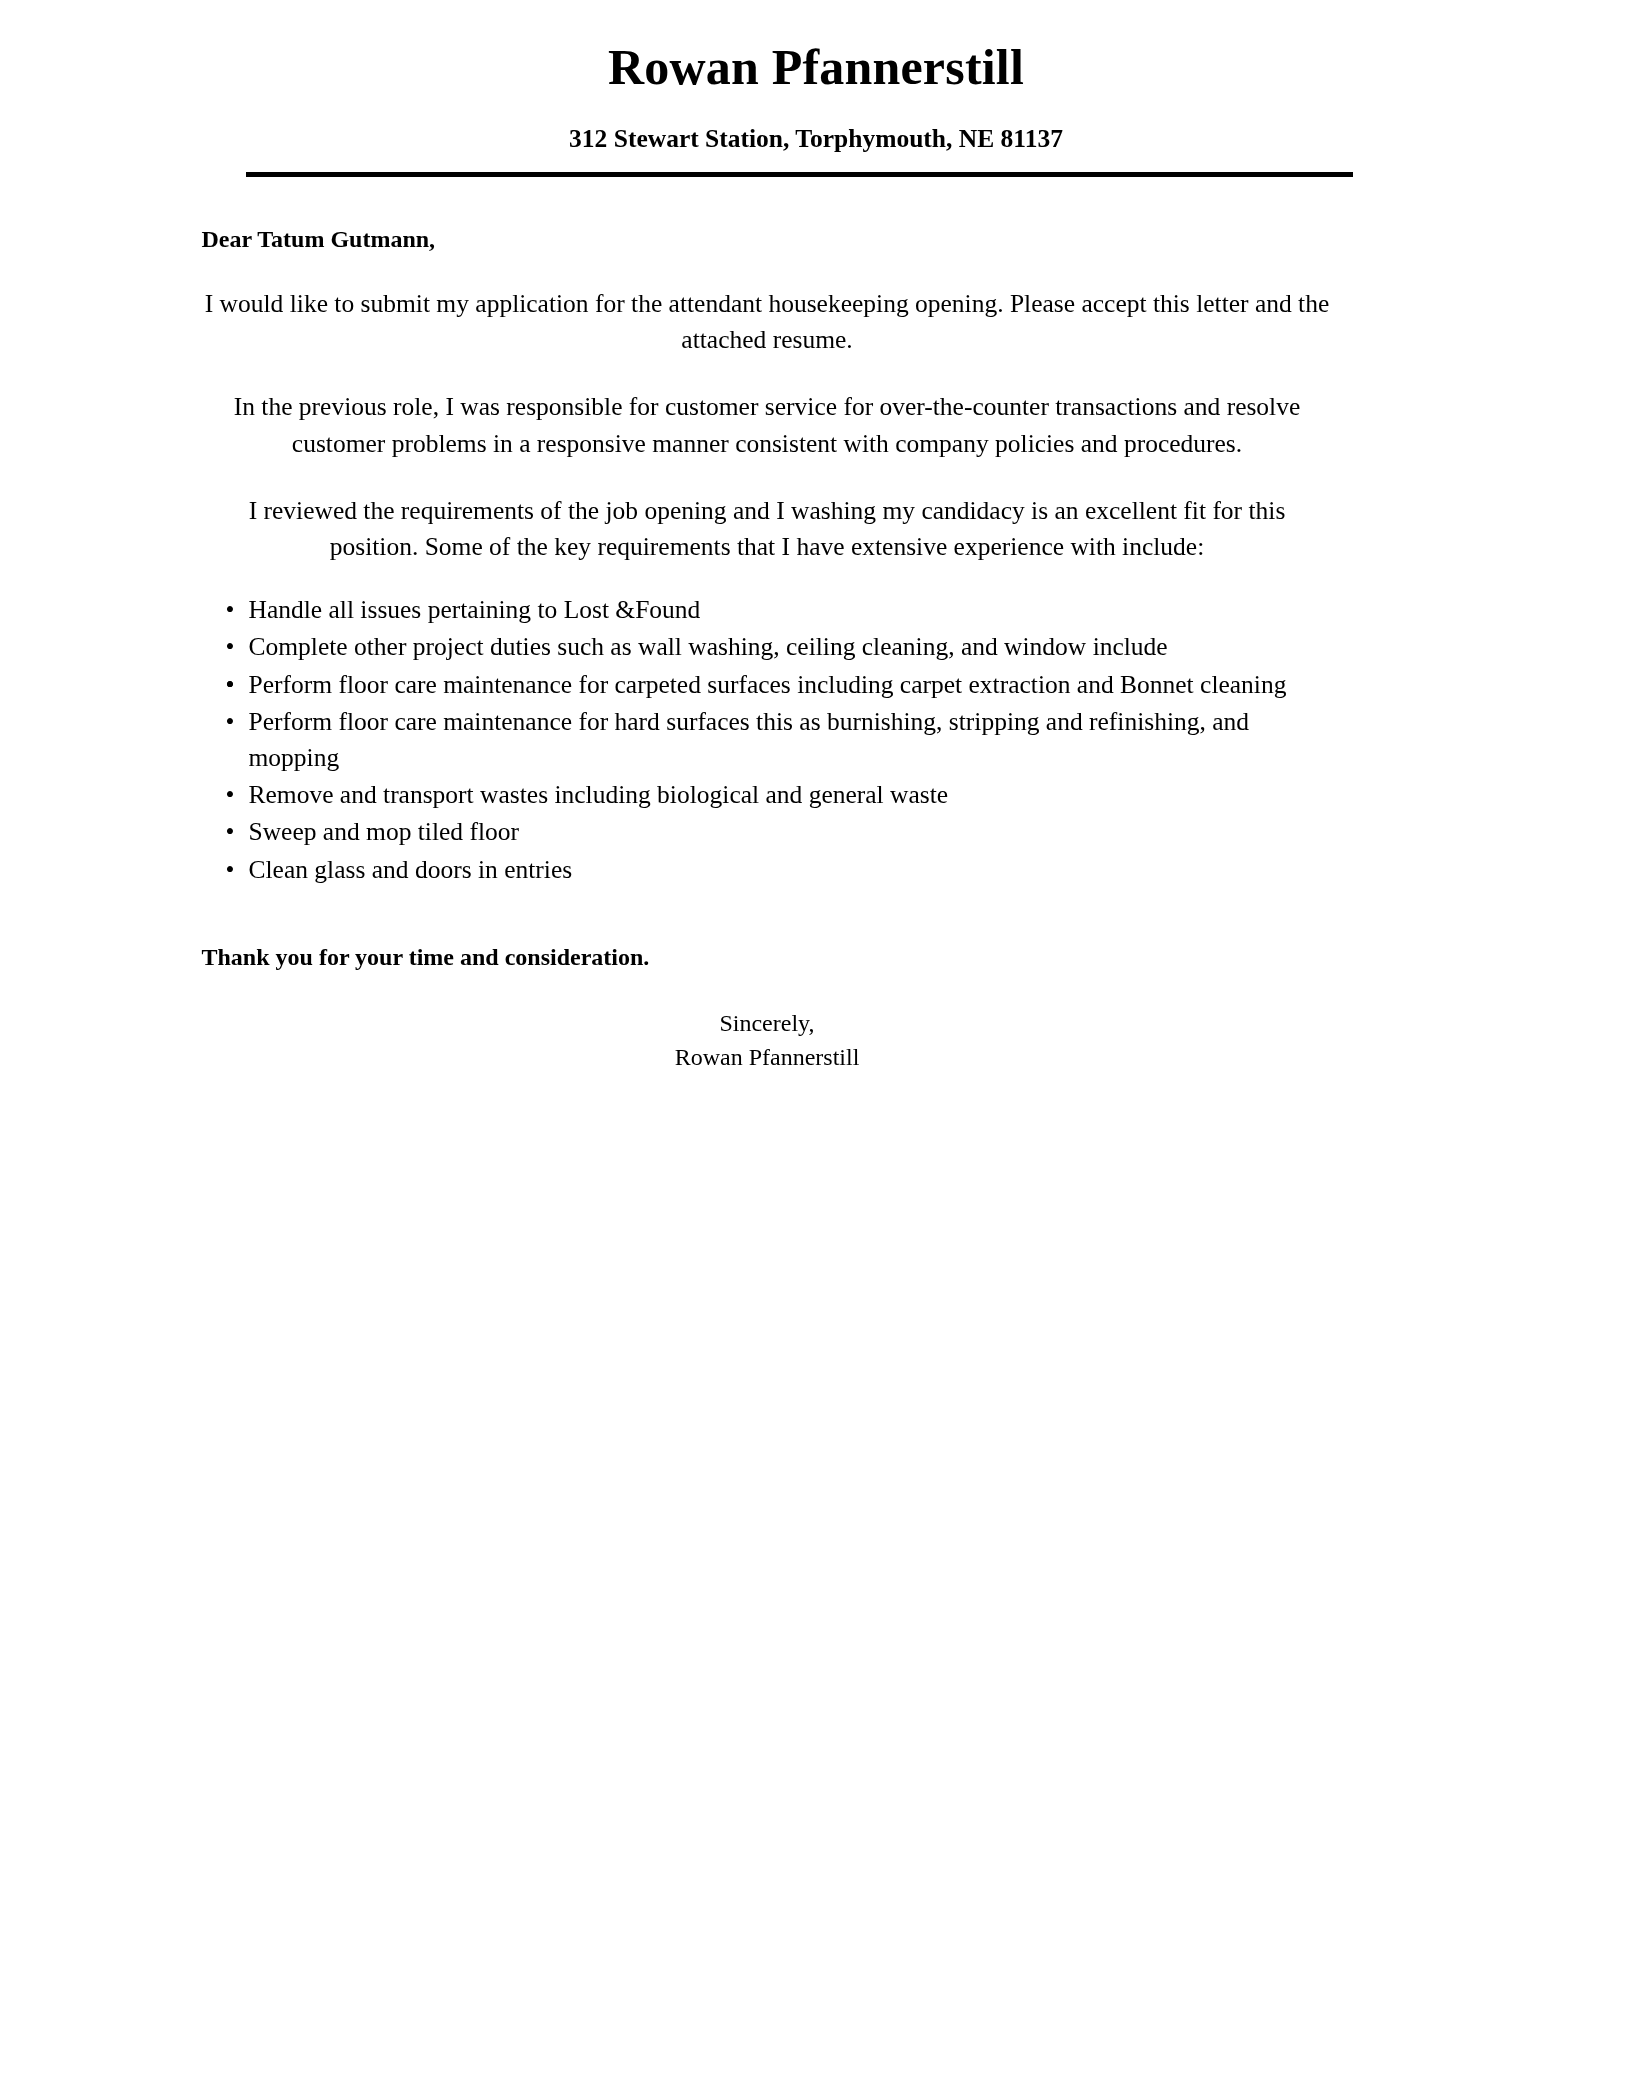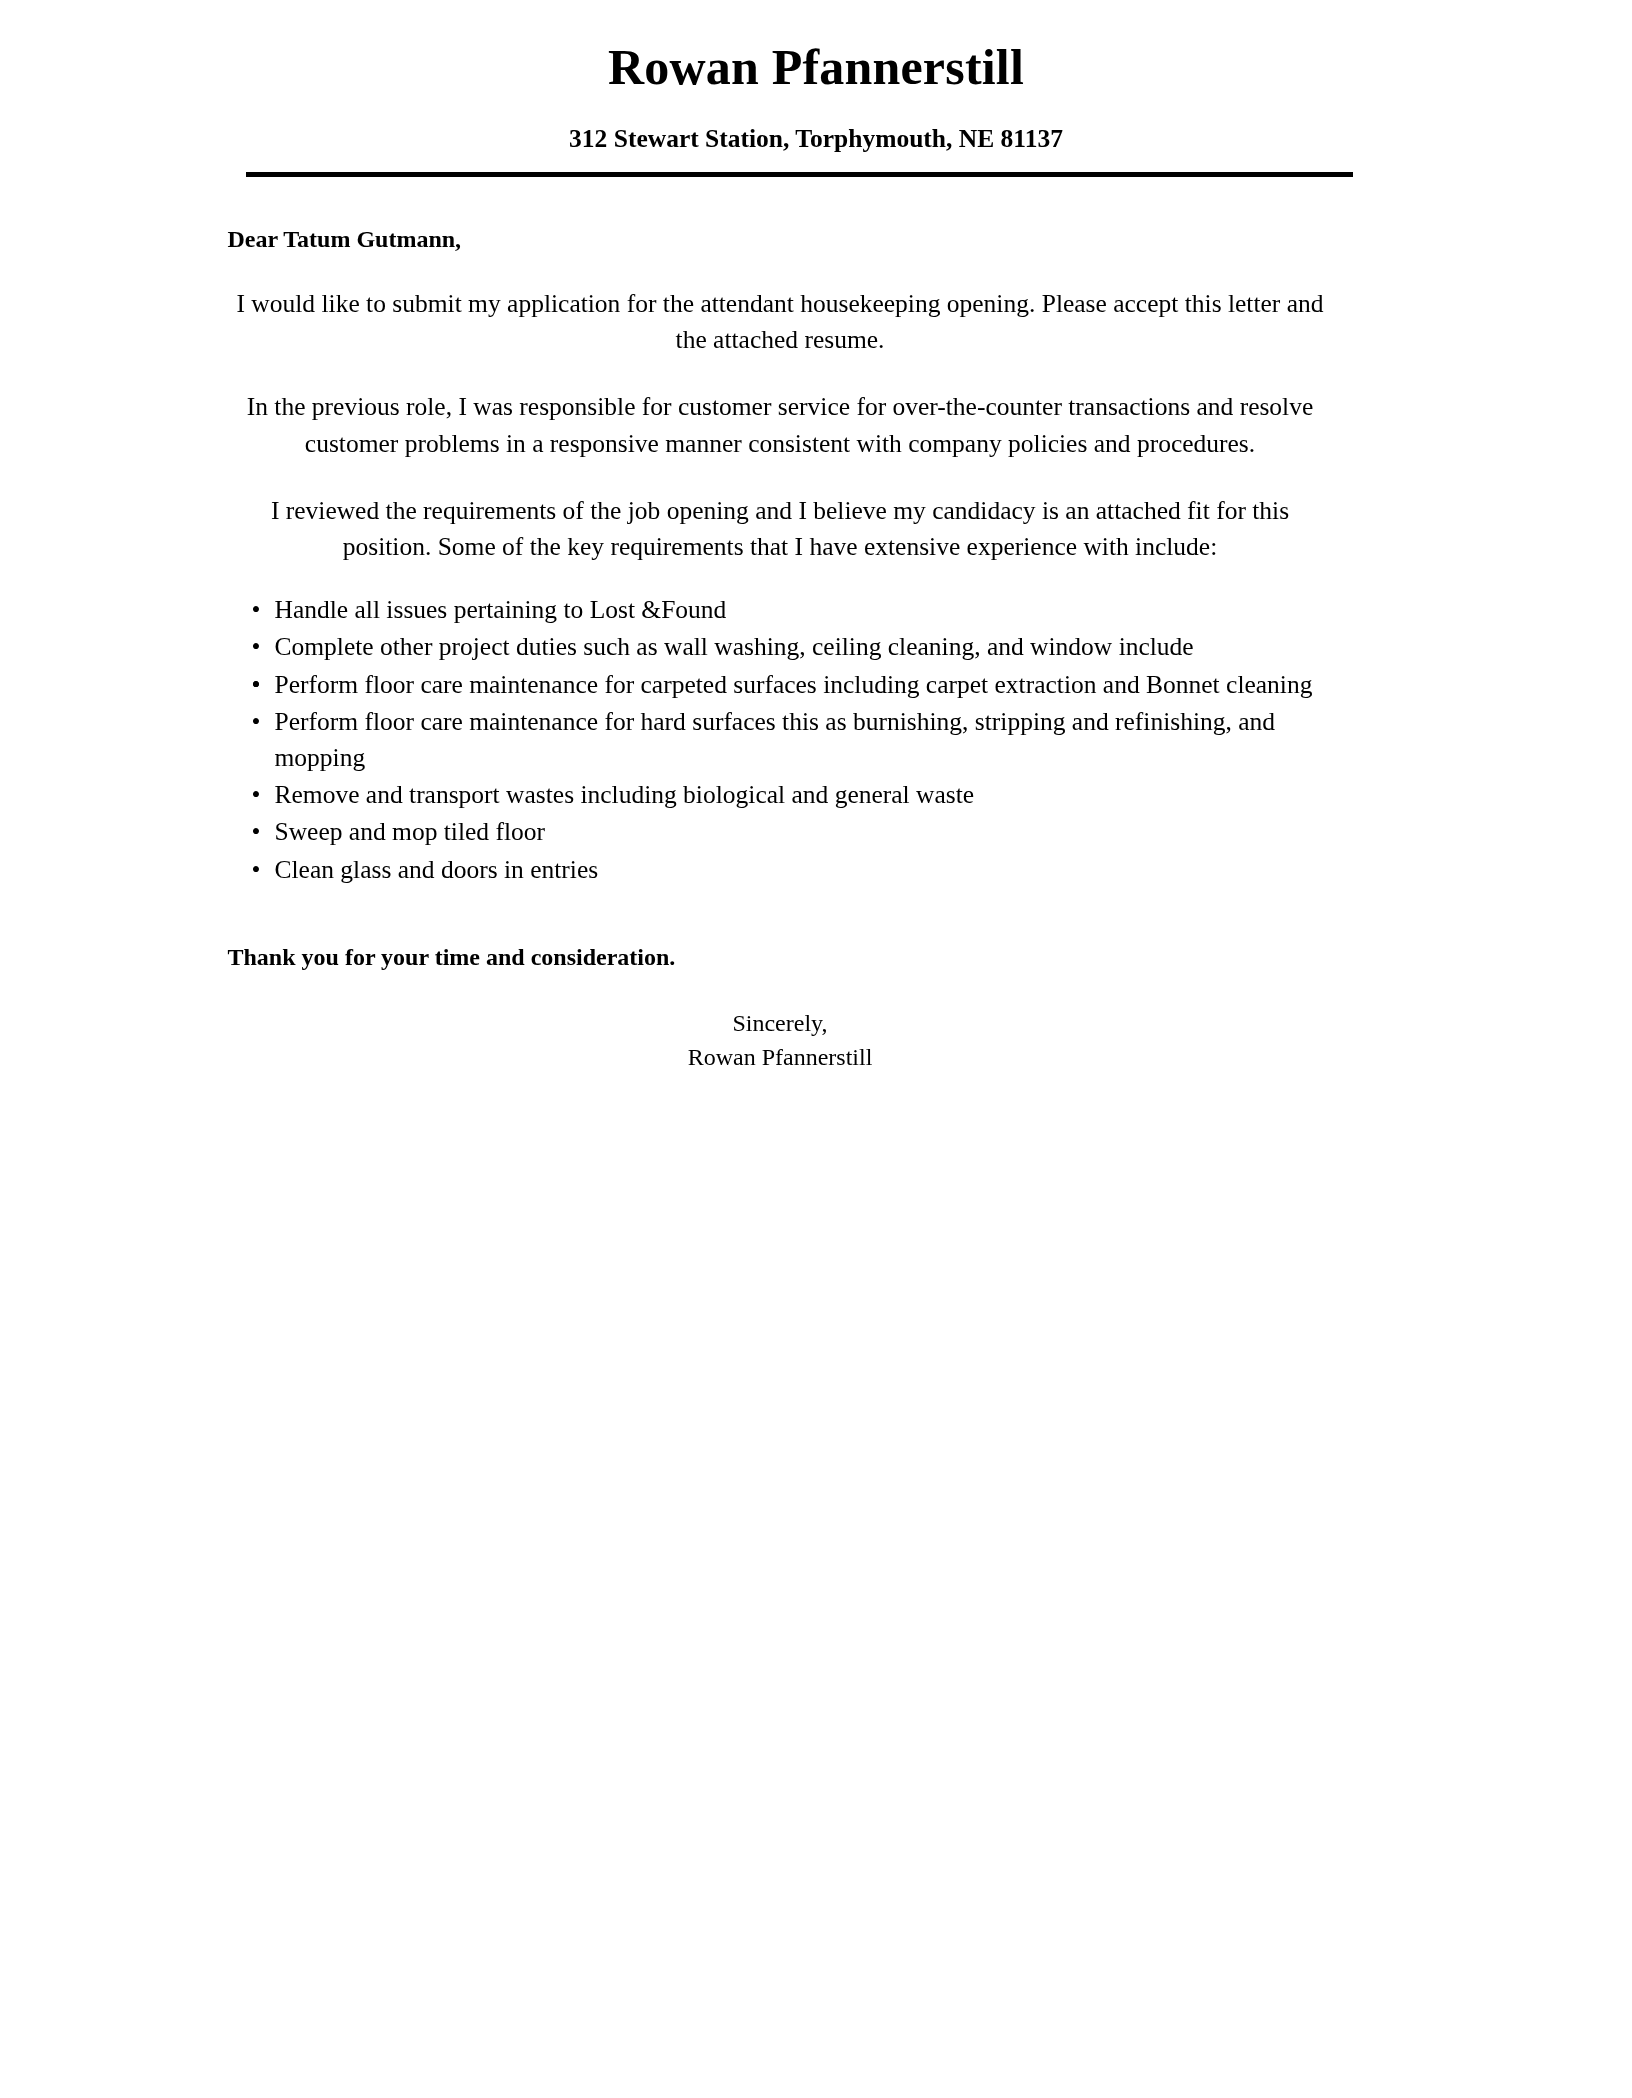--- a/index.html
+++ b/index.html
@@ -42,21 +42,21 @@
   }
   .header-rule {
     margin: 17px 162px 0 128px;
     height: 0;
     border: 0;
     border-top: 5px solid #000000;
   }
 
   
   .letter-body {
-    margin-left: 110px;
+    margin-left: 84px;
     margin-right: 182px;
     padding-top: 46px;
   }
   .salutation {
     font-size: 24px;
     font-weight: bold;
     margin: 0;
     line-height: 1.35;
   }
   .para {
@@ -114,21 +114,21 @@
   </header>
 
   <main class="letter-body">
 
     <p class="salutation">Dear Tatum Gutmann,</p>
 
     <p class="para">I would like to submit my application for the attendant housekeeping opening. Please accept this letter and the attached resume.</p>
 
     <p class="para">In the previous role, I was responsible for customer service for over-the-counter transactions and resolve customer problems in a responsive manner consistent with company policies and procedures.</p>
 
-    <p class="para">I reviewed the requirements of the job opening and I believe my candidacy is an attached fit for this position. Some of the key requirements that I have extensive experience with include:</p>
+    <p class="para">I reviewed the requirements of the job opening and I washing my candidacy is an excellent fit for this position. Some of the key requirements that I have extensive experience with include:</p>
 
     <ul class="req-list">
       <li>
         <span class="bullet">•</span>
         <span>Handle all issues pertaining to Lost &amp;Found</span>
       </li>
       <li>
         <span class="bullet">•</span>
         <span>Complete other project duties such as wall washing, ceiling cleaning, and window include</span>
       </li>

